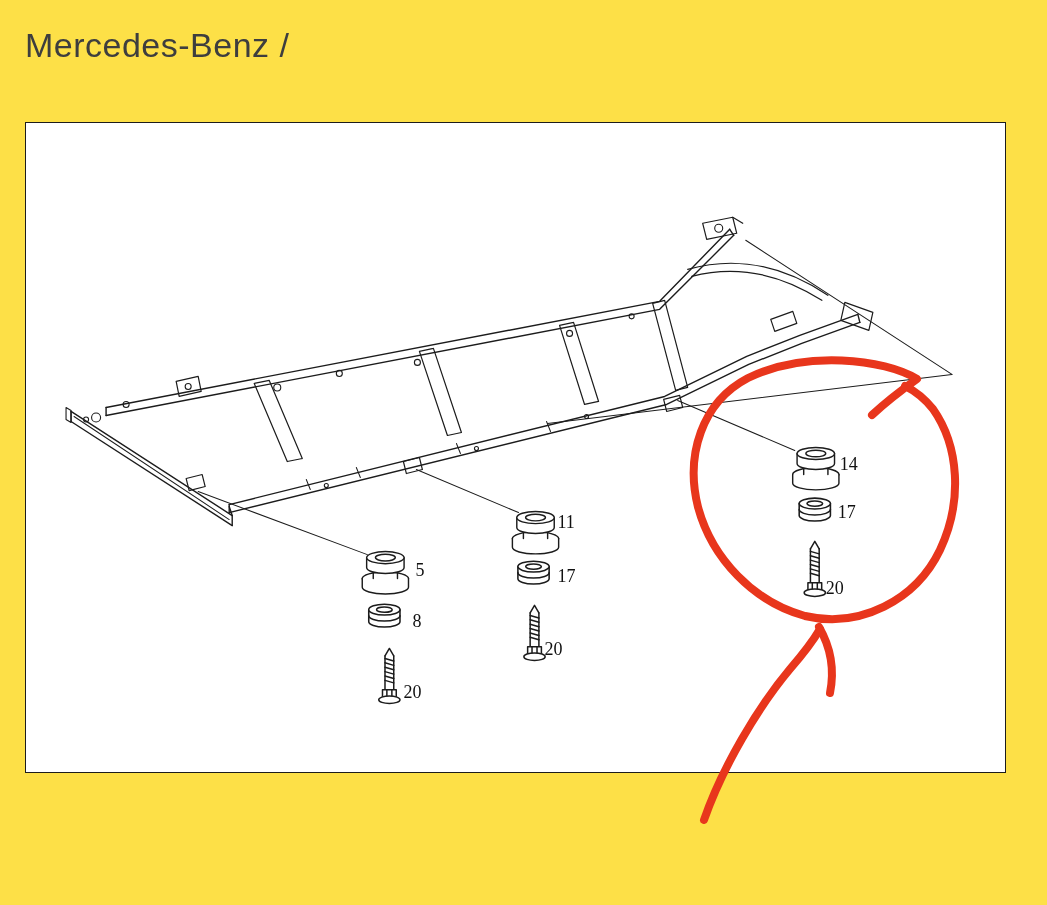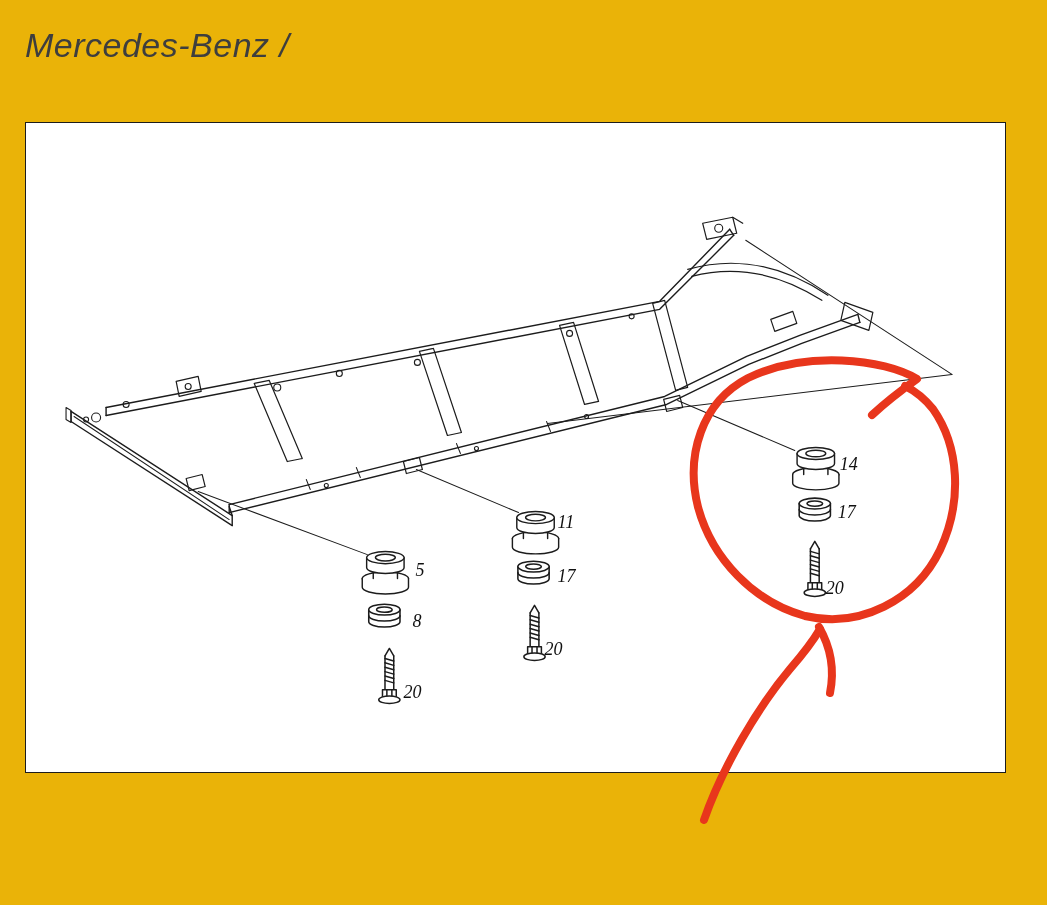--- a/index.html
+++ b/index.html
@@ -4,24 +4,23 @@
 <style>
   html, body {
     margin: 0;
     padding: 0;
     background: #ffffff;
   }
   .page {
     position: relative;
     width: 1047px;
     height: 905px;
-    background: #eab308;
+    background: #fde047;
     overflow: hidden;
     font-family: "Liberation Sans", sans-serif;
-    font-style: italic;
   }
   .page-title {
     position: absolute;
     left: 25px;
     top: 26px;
     font-size: 34px;
     font-weight: 400;
     color: #3e3e3e;
     letter-spacing: 0.5px;
     font-family: "Liberation Sans", sans-serif;

